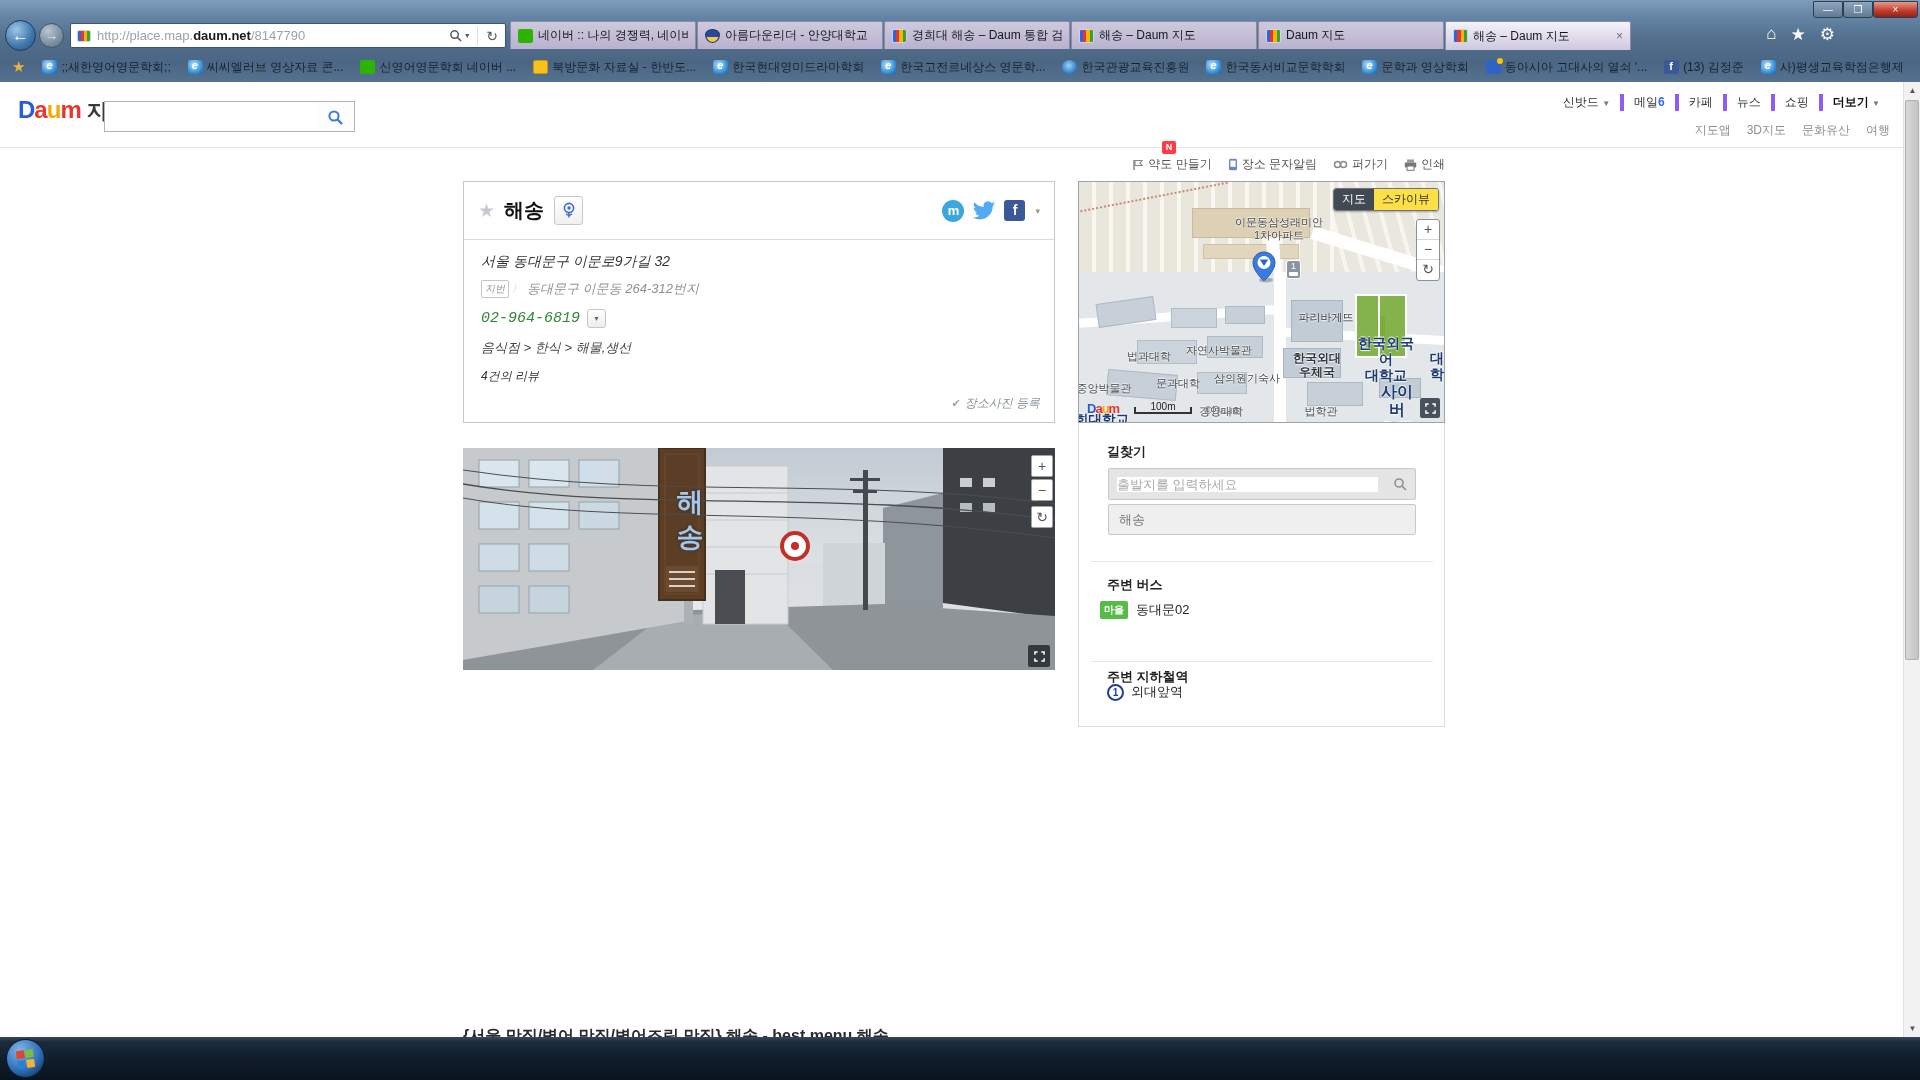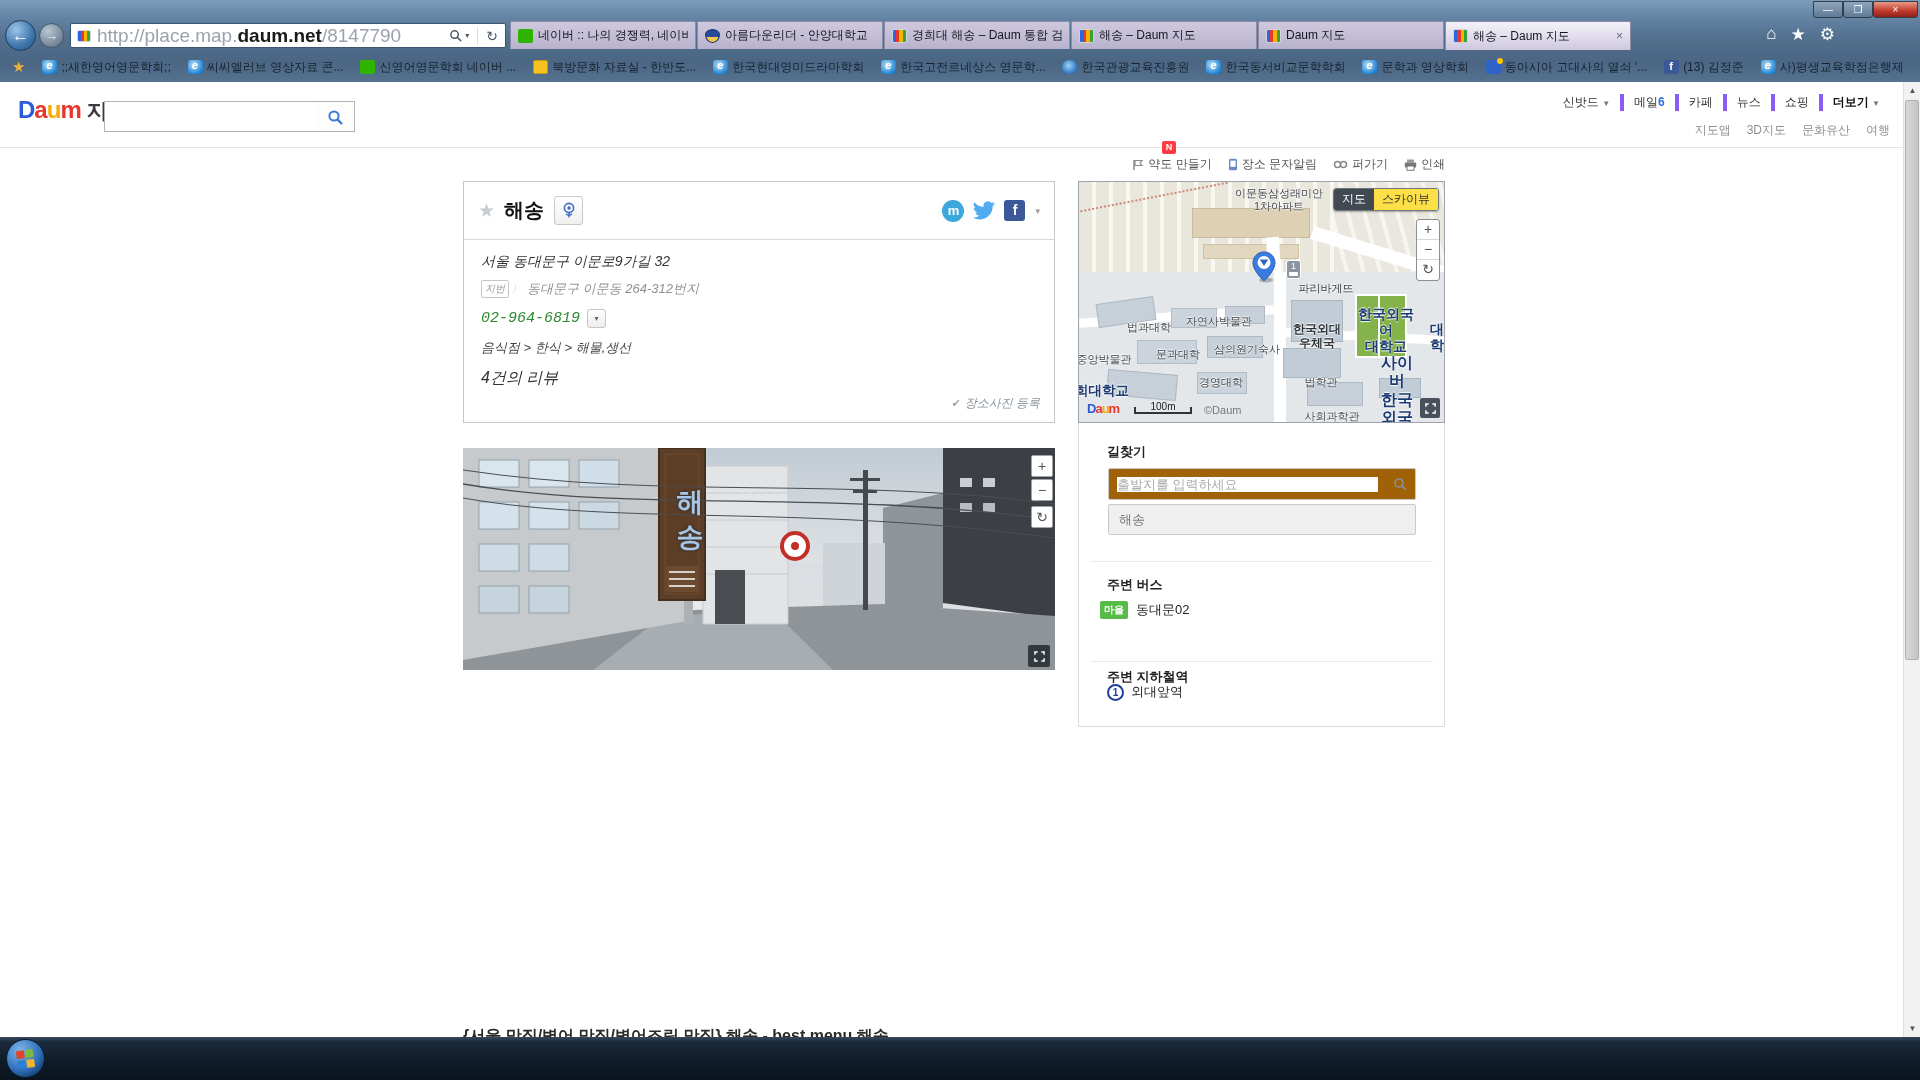--- a/index.html
+++ b/index.html
@@ -16,21 +16,21 @@
   .winbtn.close { width:45px; background:linear-gradient(#E89A85,#C0392B 60%,#8E2318); }
   .navrow { position:absolute; top:20px; left:0; width:1920px; height:30px; }
   .navbtn { position:absolute; border-radius:50%; text-align:center; color:#fff; }
   .navbtn.back { left:5px; top:0px; width:31px; height:31px; line-height:29px; font-size:17px;
     background:radial-gradient(circle at 35% 30%,#9CC4E8,#3E76AC 60%,#27527F); border:1px solid #1F3C5C; }
   .navbtn.fwd  { left:39px; top:3px; width:25px; height:25px; line-height:23px; font-size:13px;
     background:radial-gradient(circle at 35% 30%,#B9C6D2,#7D8FA0 60%,#5F7184); border:1px solid #44566B; color:#E8EEF4; }
   .addressbar { position:absolute; left:70px; top:3px; width:436px; height:25px; background:#fff;
     border:1px solid #3C5570; border-radius:2px; display:flex; align-items:center; padding:0 4px; }
   .fav16 { width:14px; height:12px; margin:0 6px 0 2px; border-radius:2px; display:inline-block; flex:none; }
-  .url { font-size:19px; color:#9AA3AC; white-space:nowrap; }
+  .url { font-size:13px; color:#9AA3AC; white-space:nowrap; }
   .url b { color:#1A1A1A; font-weight:bold; }
   .abar-right { margin-left:auto; display:flex; align-items:center; color:#5B6570; }
   .abar-right .sep { width:1px; height:18px; background:#D8DDE2; margin:0 5px; }
   .glyphbtn { font-size:14px; color:#4E5964; padding:0 3px; }
   
   .tabs { position:absolute; left:510px; top:1px; height:29px; display:flex; }
   .tab { width:186px; height:28px; margin-right:1px; display:flex; align-items:center; padding:0 7px;
     background:linear-gradient(#CFC9DF,#B9B2CE); border:1px solid #8B8CA6; border-bottom:none;
     border-radius:2px 2px 0 0; color:#15161E; }
   .tab.active { background:linear-gradient(#F4F2F9,#DAD5E7 70%,#CEC8DE); height:29px; }
@@ -92,29 +92,29 @@
   .card-bd { position:relative; padding:13px 17px; height:182px;font-style:italic; }
   .addr { font-size:14px; color:#333; margin-bottom:9px; }
   .jibun-row { display:flex; align-items:center; gap:6px; margin-bottom:11px; }
   .jibun-badge { border:1px solid #C6C6C6; color:#999; font-size:10px; padding:1px 3px; border-radius:2px; }
   .jibun-arr { color:#BBB; font-size:9px; margin-left:-3px; }
   .jibun-txt { color:#909090; font-size:13px; }
   .phone-row { display:flex; align-items:center; gap:7px; margin-bottom:11px; }
   .phone { color:#2F8A31; font-size:15px; font-family:"Liberation Mono","DejaVu Sans Mono",monospace; }
   .phone-drop { width:19px; height:19px; border:1px solid #C6C6C6; border-radius:3px; background:linear-gradient(#FFF,#EDEDED); font-size:8px; color:#666; text-align:center; line-height:17px; }
   .cat { font-size:13px; color:#444; margin-bottom:11px; }
-  .reviews { font-size:16px; color:#333; }
+  .reviews { font-size:12px; color:#333; }
   .photoreg { position:absolute; right:14px; bottom:10px; color:#8A949C; font-size:12px; display:flex; gap:4px; align-items:center; }
   .photoreg .chk { color:#9BA7B0; font-size:11px; }
 
   
   .minimap { position:absolute; left:1078px; top:181px; width:367px; height:242px; background:#F0EFE9; border:1px solid #9DA3A8; overflow:hidden; }
   .blk { position:absolute; }
   .mlbl { position:absolute; transform:translate(-50%,-50%); white-space:pre-line; text-align:center;
-    font-size:11px; color:#44484C; line-height:1.15; text-shadow:0 1px 1px #fff,0 -1px 1px #fff; }
+    font-size:11px; color:#44484C; line-height:1.15; text-shadow:0 1px 1px #fff,0 -1px 1px #fff;margin-top:29px; }
   .mlbl.navy { color:#1C3B72; font-weight:bold; font-size:14px; }
   .mlbl.dark { color:#2E3338; font-weight:bold; font-size:12px; }
   .mapsky { position:absolute; right:5px; top:6px; display:flex; border:1px solid #6F767D; border-radius:3px; overflow:hidden; box-shadow:0 1px 2px rgba(0,0,0,.3); }
   .mapsky .mb { font-size:12px; padding:2px 8px; }
   .mb.on { background:#414953; color:#fff; }
   .mb.off { background:#fde047; color:#333; }
   .zoomcol { position:absolute; right:4px; top:37px; width:24px; border:1px solid #8B9097; border-radius:3px; background:#fff; overflow:hidden; }
   .zoomcol .zc { height:20px; text-align:center; line-height:19px; font-size:14px; color:#555; border-bottom:1px solid #D5D8DB; }
   .zoomcol .zc:last-child { border-bottom:none; }
   .mapfull { position:absolute; right:4px; bottom:4px; width:20px; height:20px; background:#49525C; border-radius:2px; display:flex; align-items:center; justify-content:center; }
@@ -130,21 +130,21 @@
   
   .photo { position:absolute; left:463px; top:448px; width:592px; height:222px; overflow:hidden; background:#C8CED3; }
   .signtext { position:absolute; left:672px; top:470px; writing-mode:vertical-rl; font-size:27px; font-weight:bold;
     color:#A9C6E6; text-shadow:0 0 3px #1E2A38; letter-spacing:8px; }
   .pzoom { position:absolute; left:1031px; width:22px; height:22px; background:#FFF; border:1px solid #9FA4A8; border-radius:2px; text-align:center; line-height:20px; font-size:14px; color:#555; }
   .pfull { position:absolute; left:1028px; top:645px; width:22px; height:22px; background:rgba(32,37,42,.82); border-radius:2px; display:flex; align-items:center; justify-content:center; }
 
   
   .sidebar { position:absolute; left:1078px; top:423px; width:367px; height:304px; border-left:1px solid #DBDBDB; border-right:1px solid #DBDBDB; border-bottom:1px solid #DBDBDB; background:#fff; }
   .sb-title { position:absolute; left:28px; font-size:13px; font-weight:bold; color:#222; }
-  .dir-input { position:absolute; left:29px; top:45px; width:308px; height:32px; border:1px solid #C9C9C9; border-radius:2px; background:#a16207; display:flex; align-items:center; padding:0 8px;gap:15px; }
+  .dir-input { position:absolute; left:29px; top:45px; width:308px; height:32px; border:1px solid #C9C9C9; border-radius:2px; background:#e5e5e5; display:flex; align-items:center; padding:0 8px;gap:15px; }
   .dir-input input { border:none; outline:none; flex:1; font-size:13px; color:#333; }
   .dir-input input::placeholder { color:#AAA; }
   .dir-dest { position:absolute; left:29px; top:81px; width:308px; height:31px; border:1px solid #C9C9C9; border-radius:2px; background:#EFEFEF; color:#777; font-size:13px; line-height:29px; padding:0 10px; }
   .sb-div { position:absolute; left:12px; width:342px; height:1px; background:#E8E8E8; }
   .busrow { position:absolute; left:21px; top:178px; display:flex; align-items:center; gap:8px; }
   .busbadge { background:#57BB47; color:#fff; font-size:10px; font-weight:bold; border-radius:2px; padding:2px 4px; }
   .busname { font-size:13px; color:#222; }
   .subrow { position:absolute; left:28px; top:260px; display:flex; align-items:center; gap:7px; }
   .subline { width:17px; height:17px; border:2px solid #1E3D9F; border-radius:50%; color:#1E3D9F; font-size:10px; font-weight:bold; text-align:center; line-height:13px; background:#fff; }
   .subname { font-size:13px; color:#222; }

